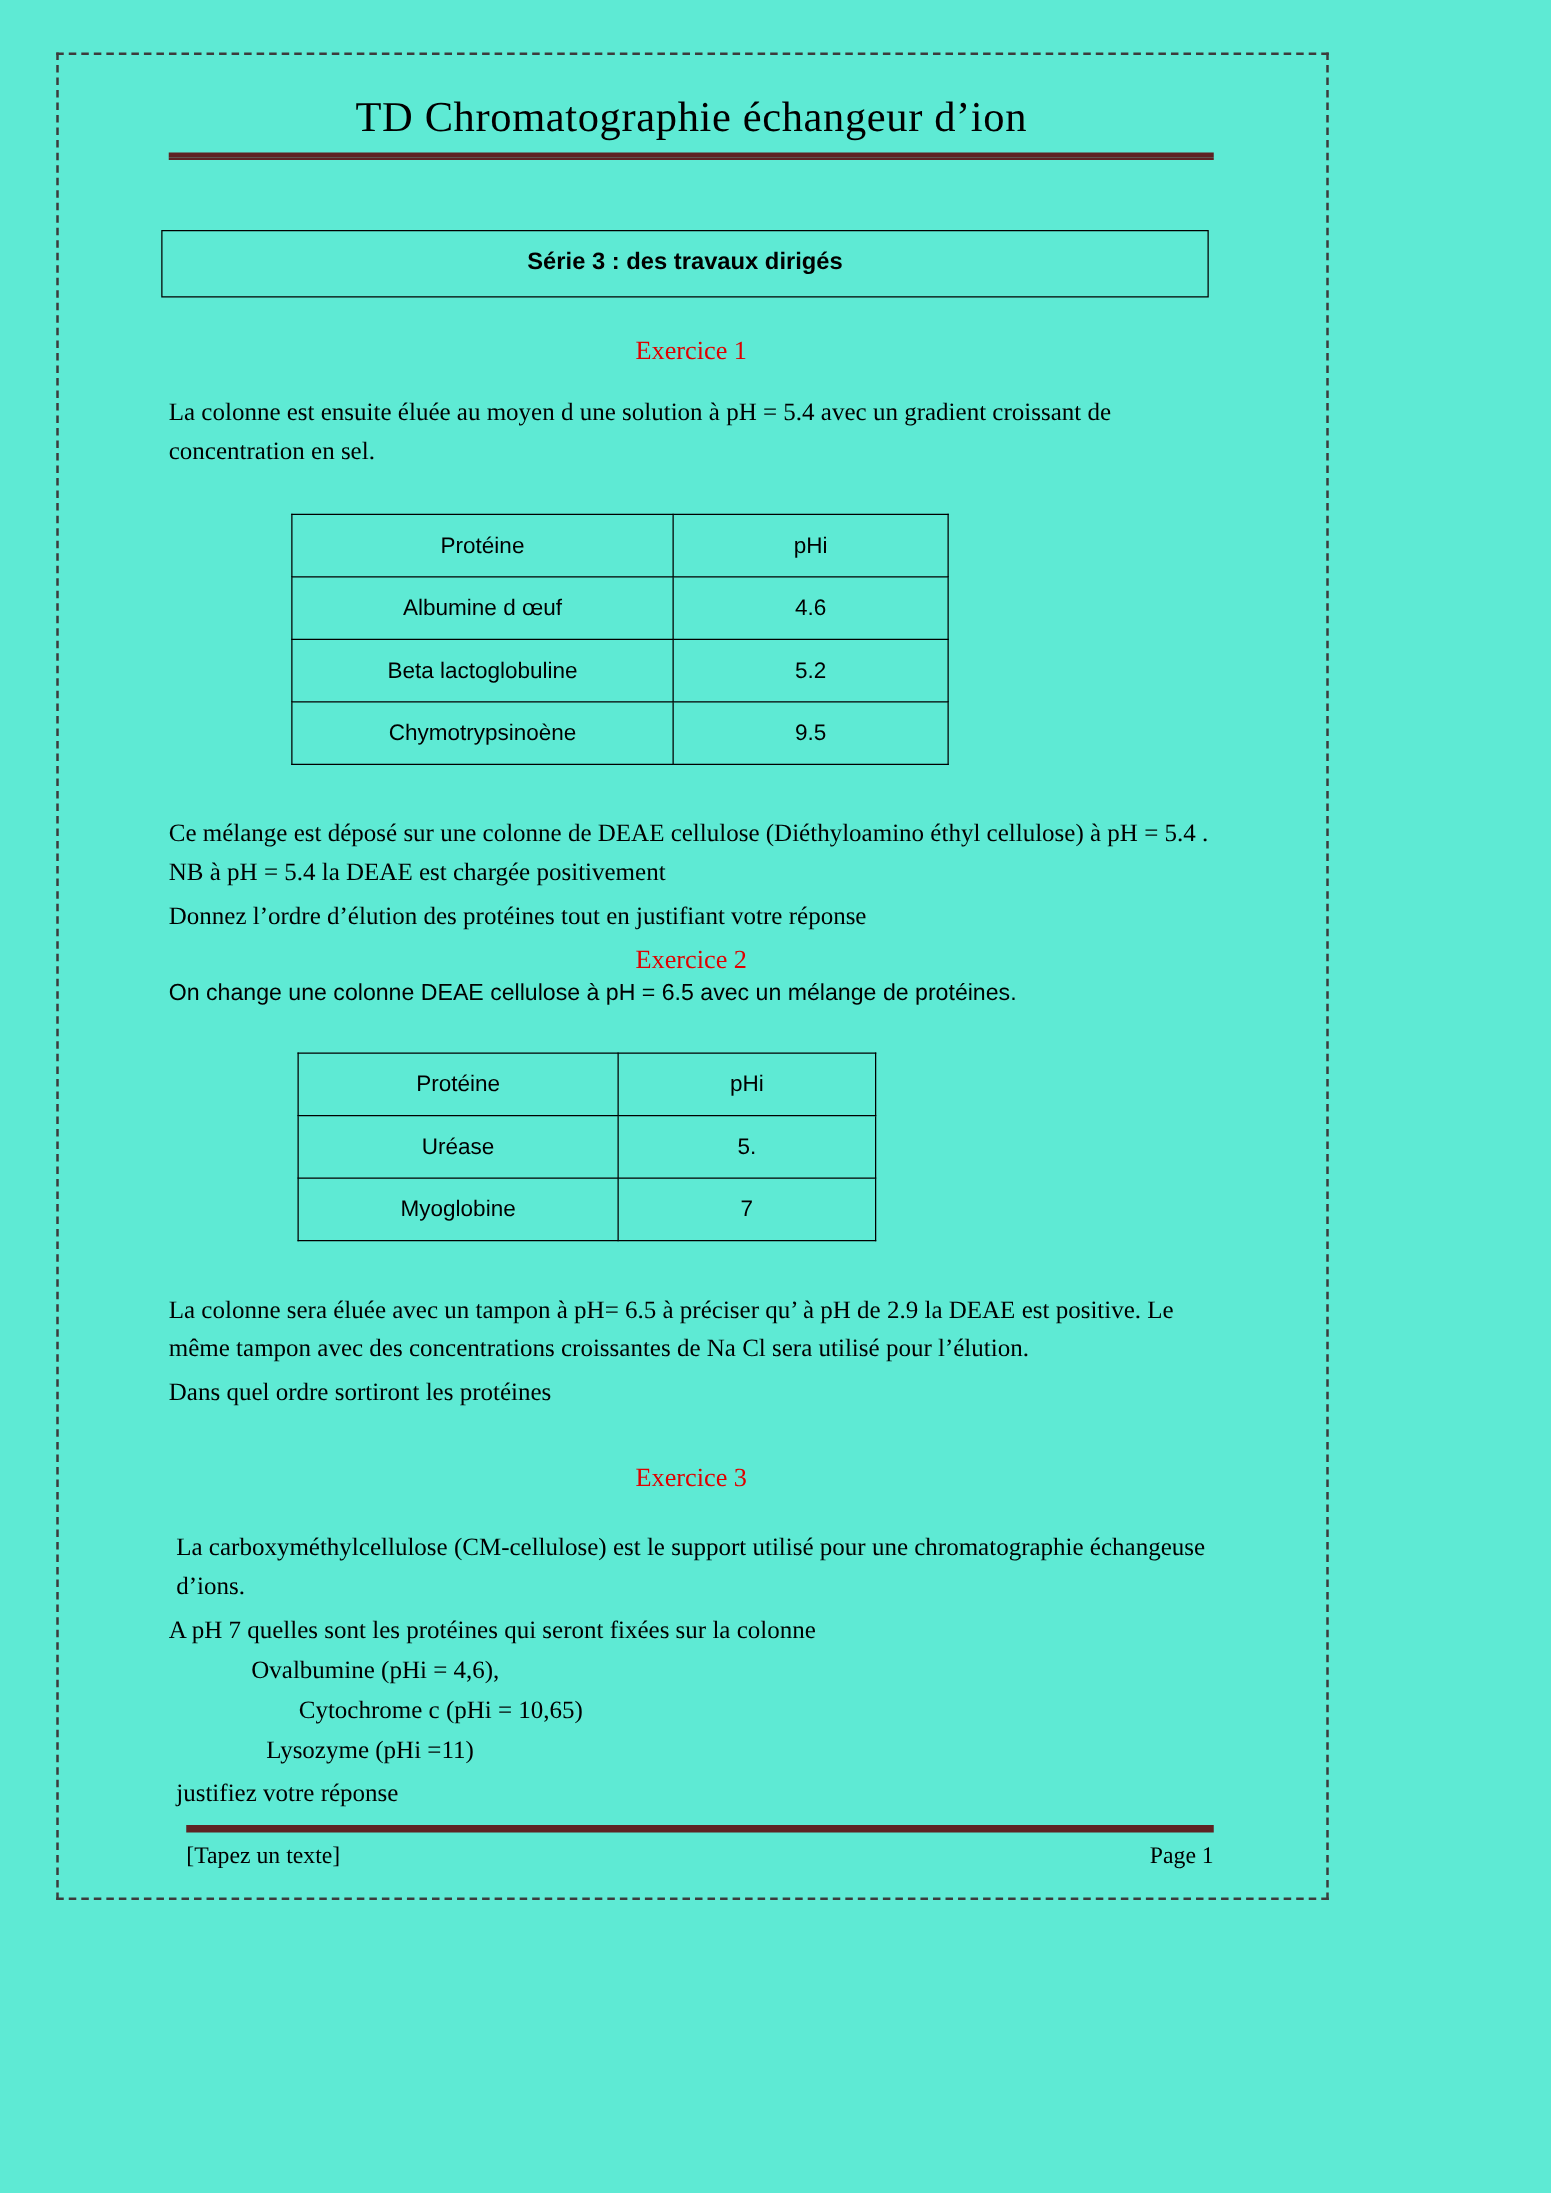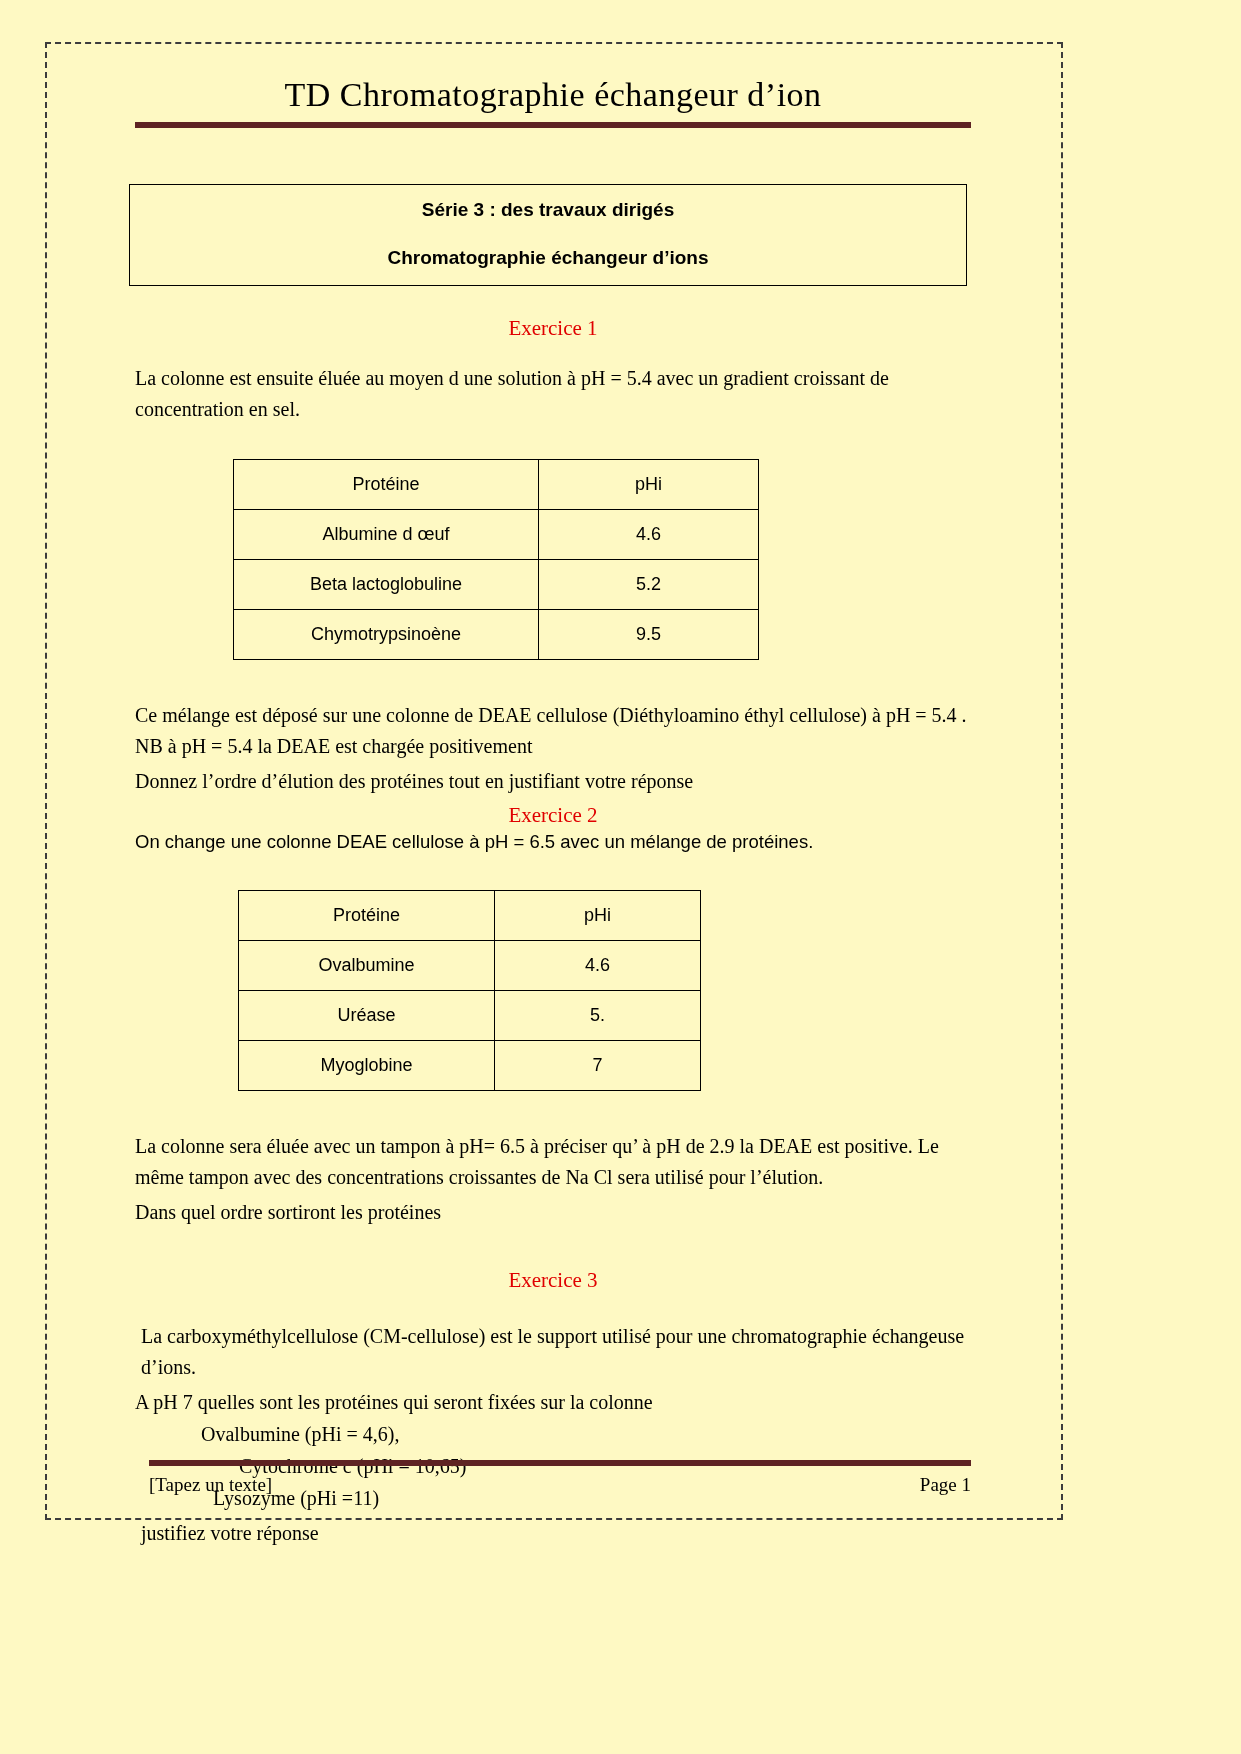--- a/index.html
+++ b/index.html
@@ -12,21 +12,21 @@
     width: 1241px;
     height: 1754px;
     background: #ffffff;
     font-family: "Liberation Serif", serif;
     color: var(--ink);
   }
   .page {
     position: relative;
     width: 1241px;
     height: 1754px;
-    background: #fef9c3;
+    background: #5eead4;
     overflow: hidden;
   }
   .frame {
     position: absolute;
     left: 45px;
     top: 42px;
     width: 1018px;
     height: 1478px;
     border: 2px dashed #3c3c3c;
     padding: 18px 90px 0 88px;
@@ -120,21 +120,20 @@
 <body>
 
 <div class="page">
   <div class="frame">
 
     <h1 class="doc-title">TD Chromatographie échangeur d’ion</h1>
     <div class="double-rule"></div>
 
     <div class="series-box">
       <div class="line1">Série 3 : des travaux dirigés</div>
-      <div class="line2">Chromatographie échangeur d’ions</div>
     </div>
 
     <div class="ex-heading">Exercice 1</div>
     <p class="body-para">La colonne est ensuite éluée  au moyen d une solution à pH = 5.4 avec un gradient croissant de concentration en sel.</p>
 
     <table class="data-table t1">
       <tbody>
           <tr>
         <th>Protéine</th>
         <th>pHi</th>
@@ -158,24 +157,20 @@
     <p class="body-para tight">Donnez l’ordre d’élution des protéines tout en justifiant votre réponse</p>
 
     <div class="ex-heading" style="margin-top:6px;">Exercice 2</div>
     <p class="sans-para">On change une colonne DEAE cellulose à pH = 6.5 avec un mélange de protéines.</p>
 
     <table class="data-table t2">
       <tbody>
           <tr>
         <th>Protéine</th>
         <th>pHi</th>
-      </tr>
-      <tr>
-        <td>Ovalbumine</td>
-        <td>4.6</td>
       </tr>
       <tr>
         <td>Uréase</td>
         <td>5.</td>
       </tr>
       <tr>
         <td>Myoglobine</td>
         <td>7</td>
       </tr>
     </tbody>

